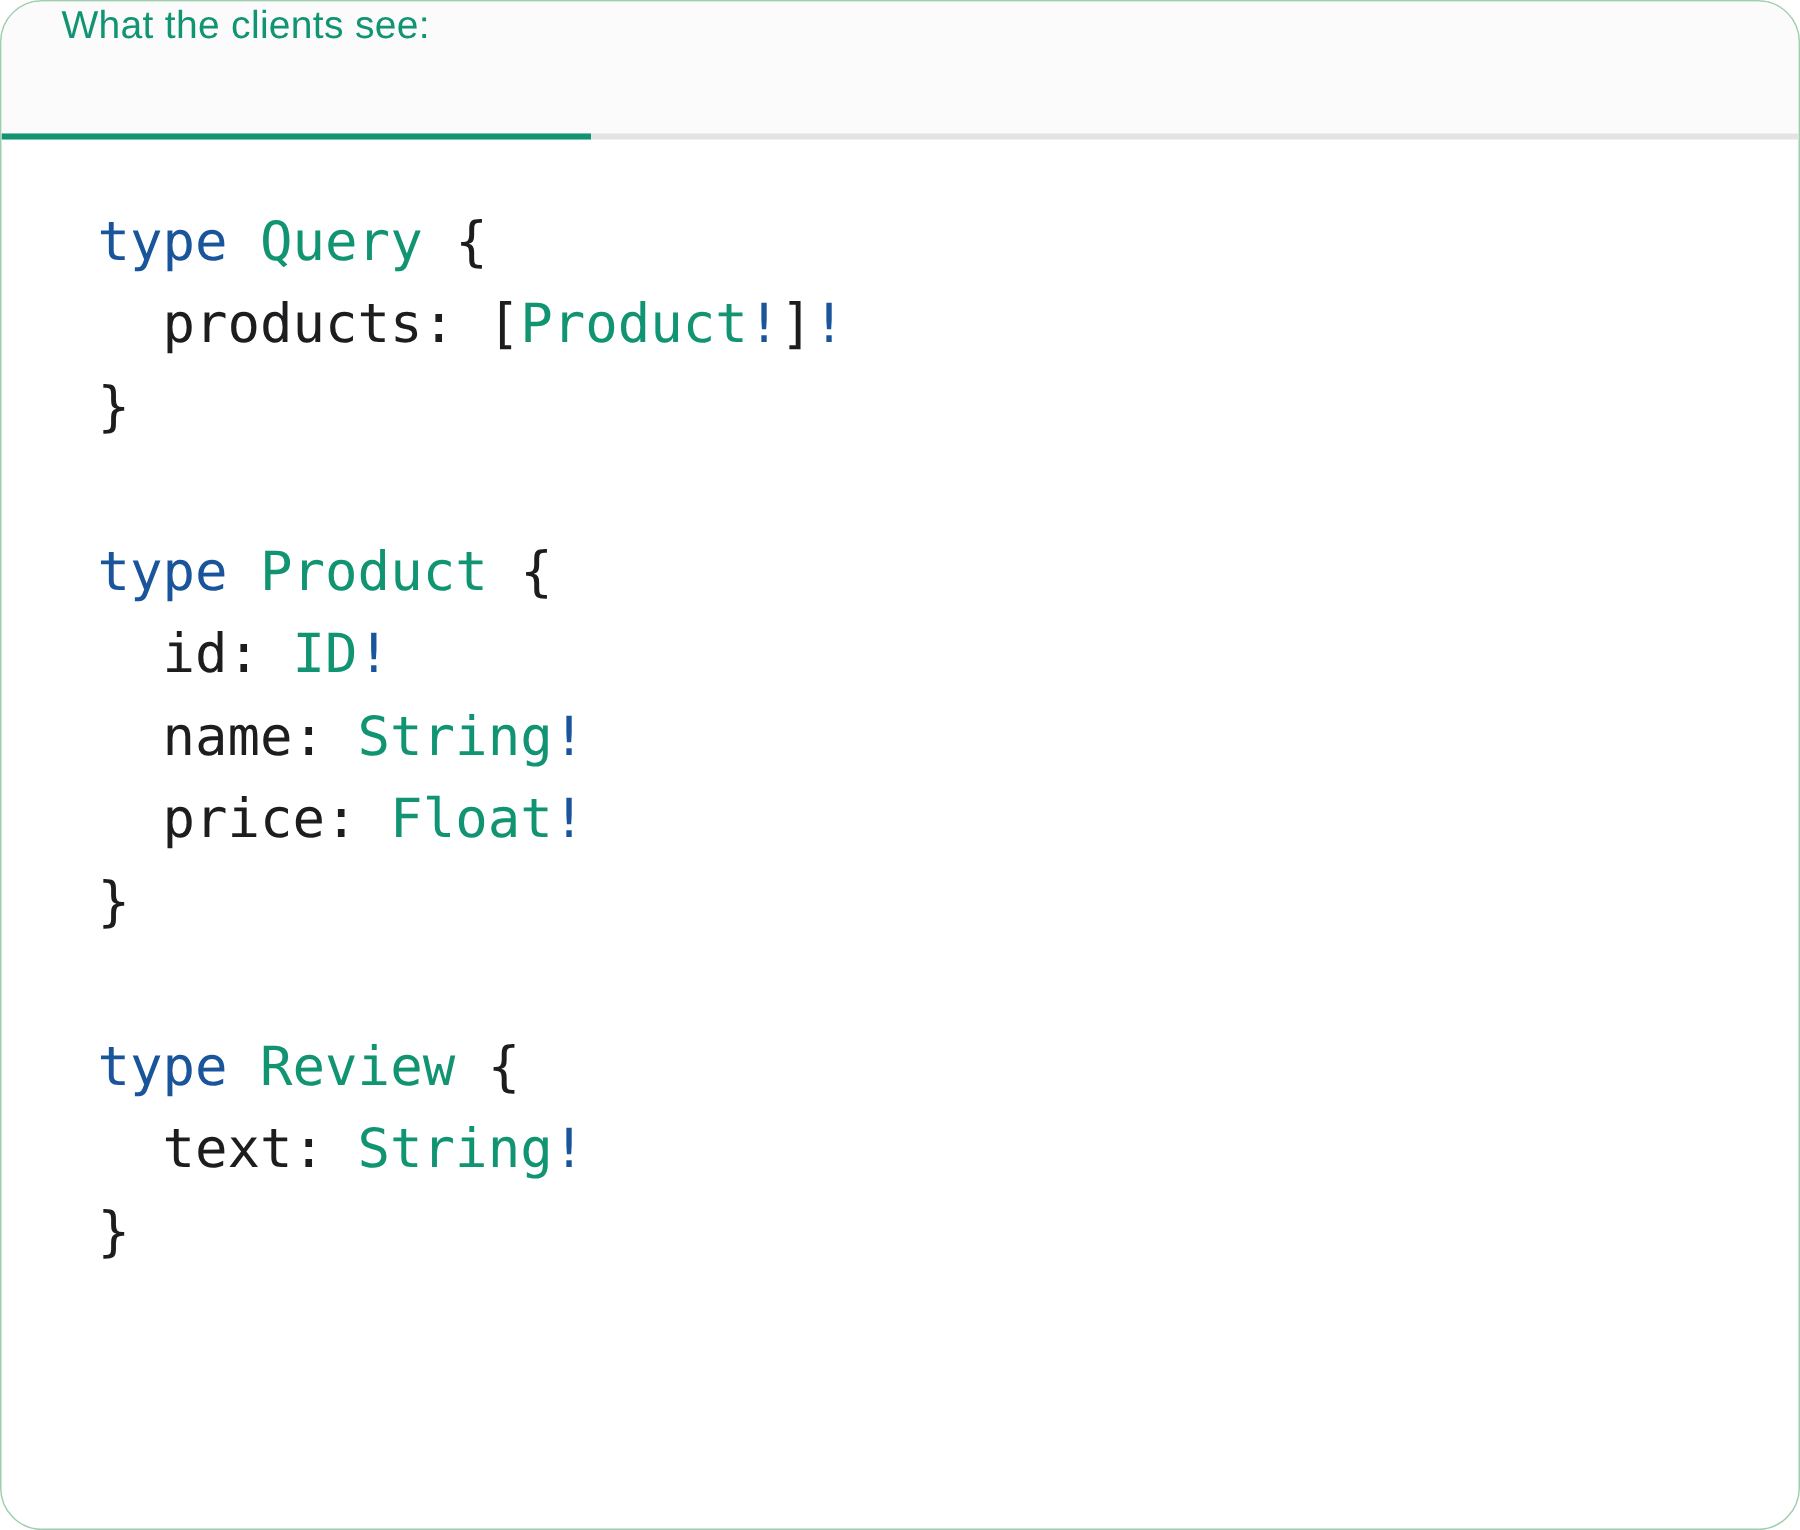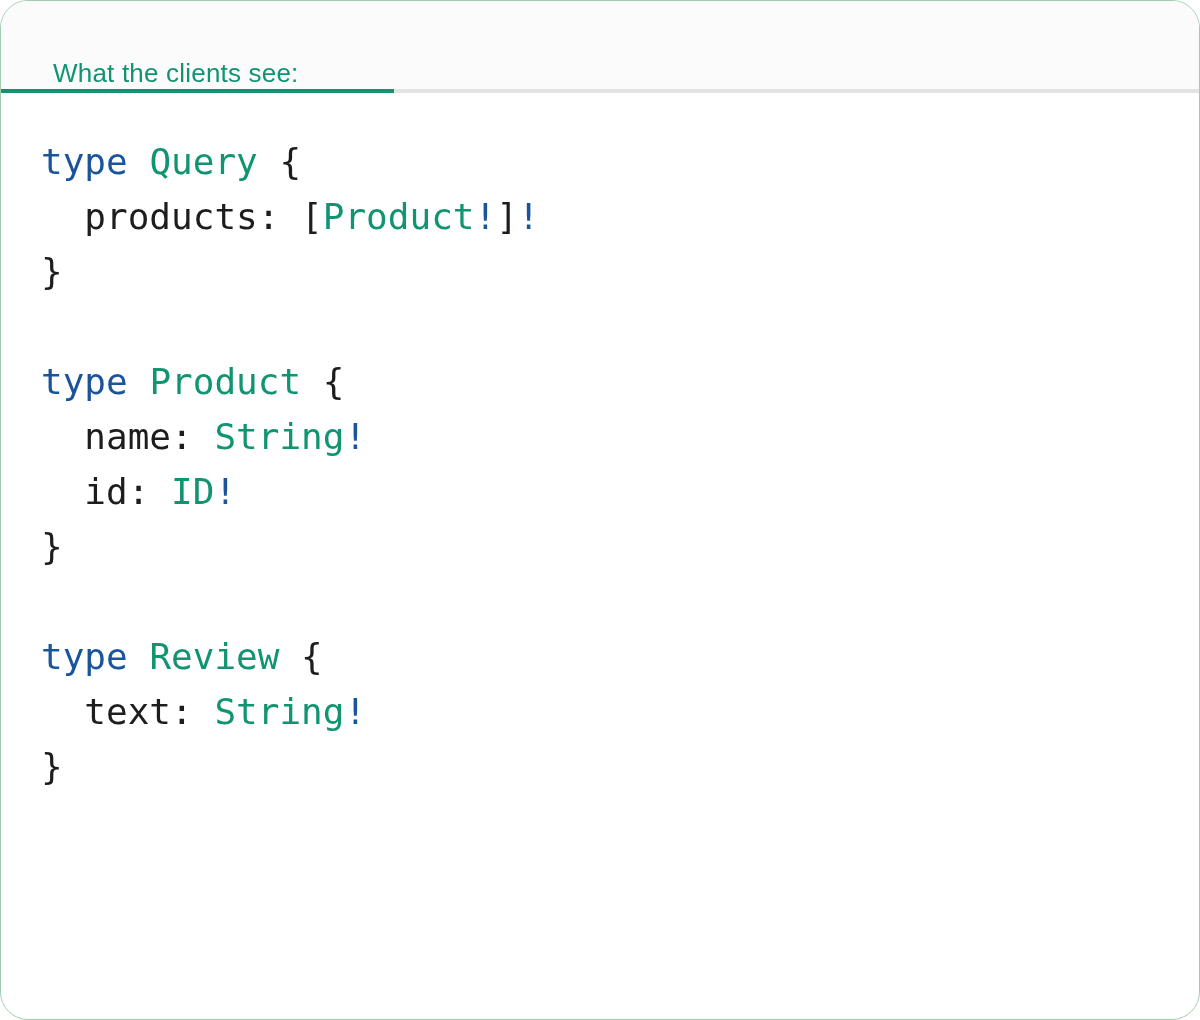--- a/index.html
+++ b/index.html
@@ -21,53 +21,54 @@
     background:#ffffff;border:1px solid var(--border);border-radius:28px;
     overflow:hidden;
   }
   .tabbar{
     position:relative;height:92px;background:var(--tabbar-bg);
     border-bottom:4px solid var(--rule);
   }
   .tab{
     position:absolute;left:0;top:0;height:92px;width:393px;
     margin-bottom:-4px;border-bottom:4px solid var(--accent);
-    display:flex;align-items:flex-end;padding-left:52px;
+    display:flex;align-items:flex-start;padding-left:40px;
     cursor:pointer;
   }
   .tab-label{
     color:var(--accent);font-size:26px;font-weight:500;letter-spacing:.2px;
   }
   .code{
     padding:41px 40px 0 40px;
     font-family:"DejaVu Sans Mono","Liberation Mono",monospace;
     font-size:36px;line-height:55px;color:var(--text);
   }
-  .code-line{white-space:pre;height:55px;}
+  .code-line{white-space:pre;height:55px;margin-left:24px;}
   .tok-pl{color:var(--text);}
   .tok-kw{color:var(--blue);}
   .tok-ty{color:var(--accent);}
   .tok-bang{color:var(--blue);}
 </style>
 </head>
 <body>
 
 <div class="card">
   <div class="tabbar">
     <div class="tab">
       <span class="tab-label">What the clients see:</span>
     </div>
   </div>
   <div class="code">
       <div class="code-line"><span class="tok-kw">type</span><span class="tok-pl"> </span><span class="tok-ty">Query</span><span class="tok-pl"> {</span></div>
       <div class="code-line"><span class="tok-pl">  products: [</span><span class="tok-ty">Product</span><span class="tok-bang">!</span><span class="tok-pl">]</span><span class="tok-bang">!</span></div>
       <div class="code-line"><span class="tok-pl">}</span></div>
       <div class="code-line">&nbsp;</div>
       <div class="code-line"><span class="tok-kw">type</span><span class="tok-pl"> </span><span class="tok-ty">Product</span><span class="tok-pl"> {</span></div>
+      <div class="code-line"><span class="tok-pl">  id: </span><span class="tok-ty">ID</span><span class="tok-bang">!</span></div>
       <div class="code-line"><span class="tok-pl">  name: </span><span class="tok-ty">String</span><span class="tok-bang">!</span></div>
-      <div class="code-line"><span class="tok-pl">  id: </span><span class="tok-ty">ID</span><span class="tok-bang">!</span></div>
+      <div class="code-line"><span class="tok-pl">  price: </span><span class="tok-ty">Float</span><span class="tok-bang">!</span></div>
       <div class="code-line"><span class="tok-pl">}</span></div>
       <div class="code-line">&nbsp;</div>
       <div class="code-line"><span class="tok-kw">type</span><span class="tok-pl"> </span><span class="tok-ty">Review</span><span class="tok-pl"> {</span></div>
       <div class="code-line"><span class="tok-pl">  text: </span><span class="tok-ty">String</span><span class="tok-bang">!</span></div>
       <div class="code-line"><span class="tok-pl">}</span></div>
     </div>
 </div>
 
 </body></html>

